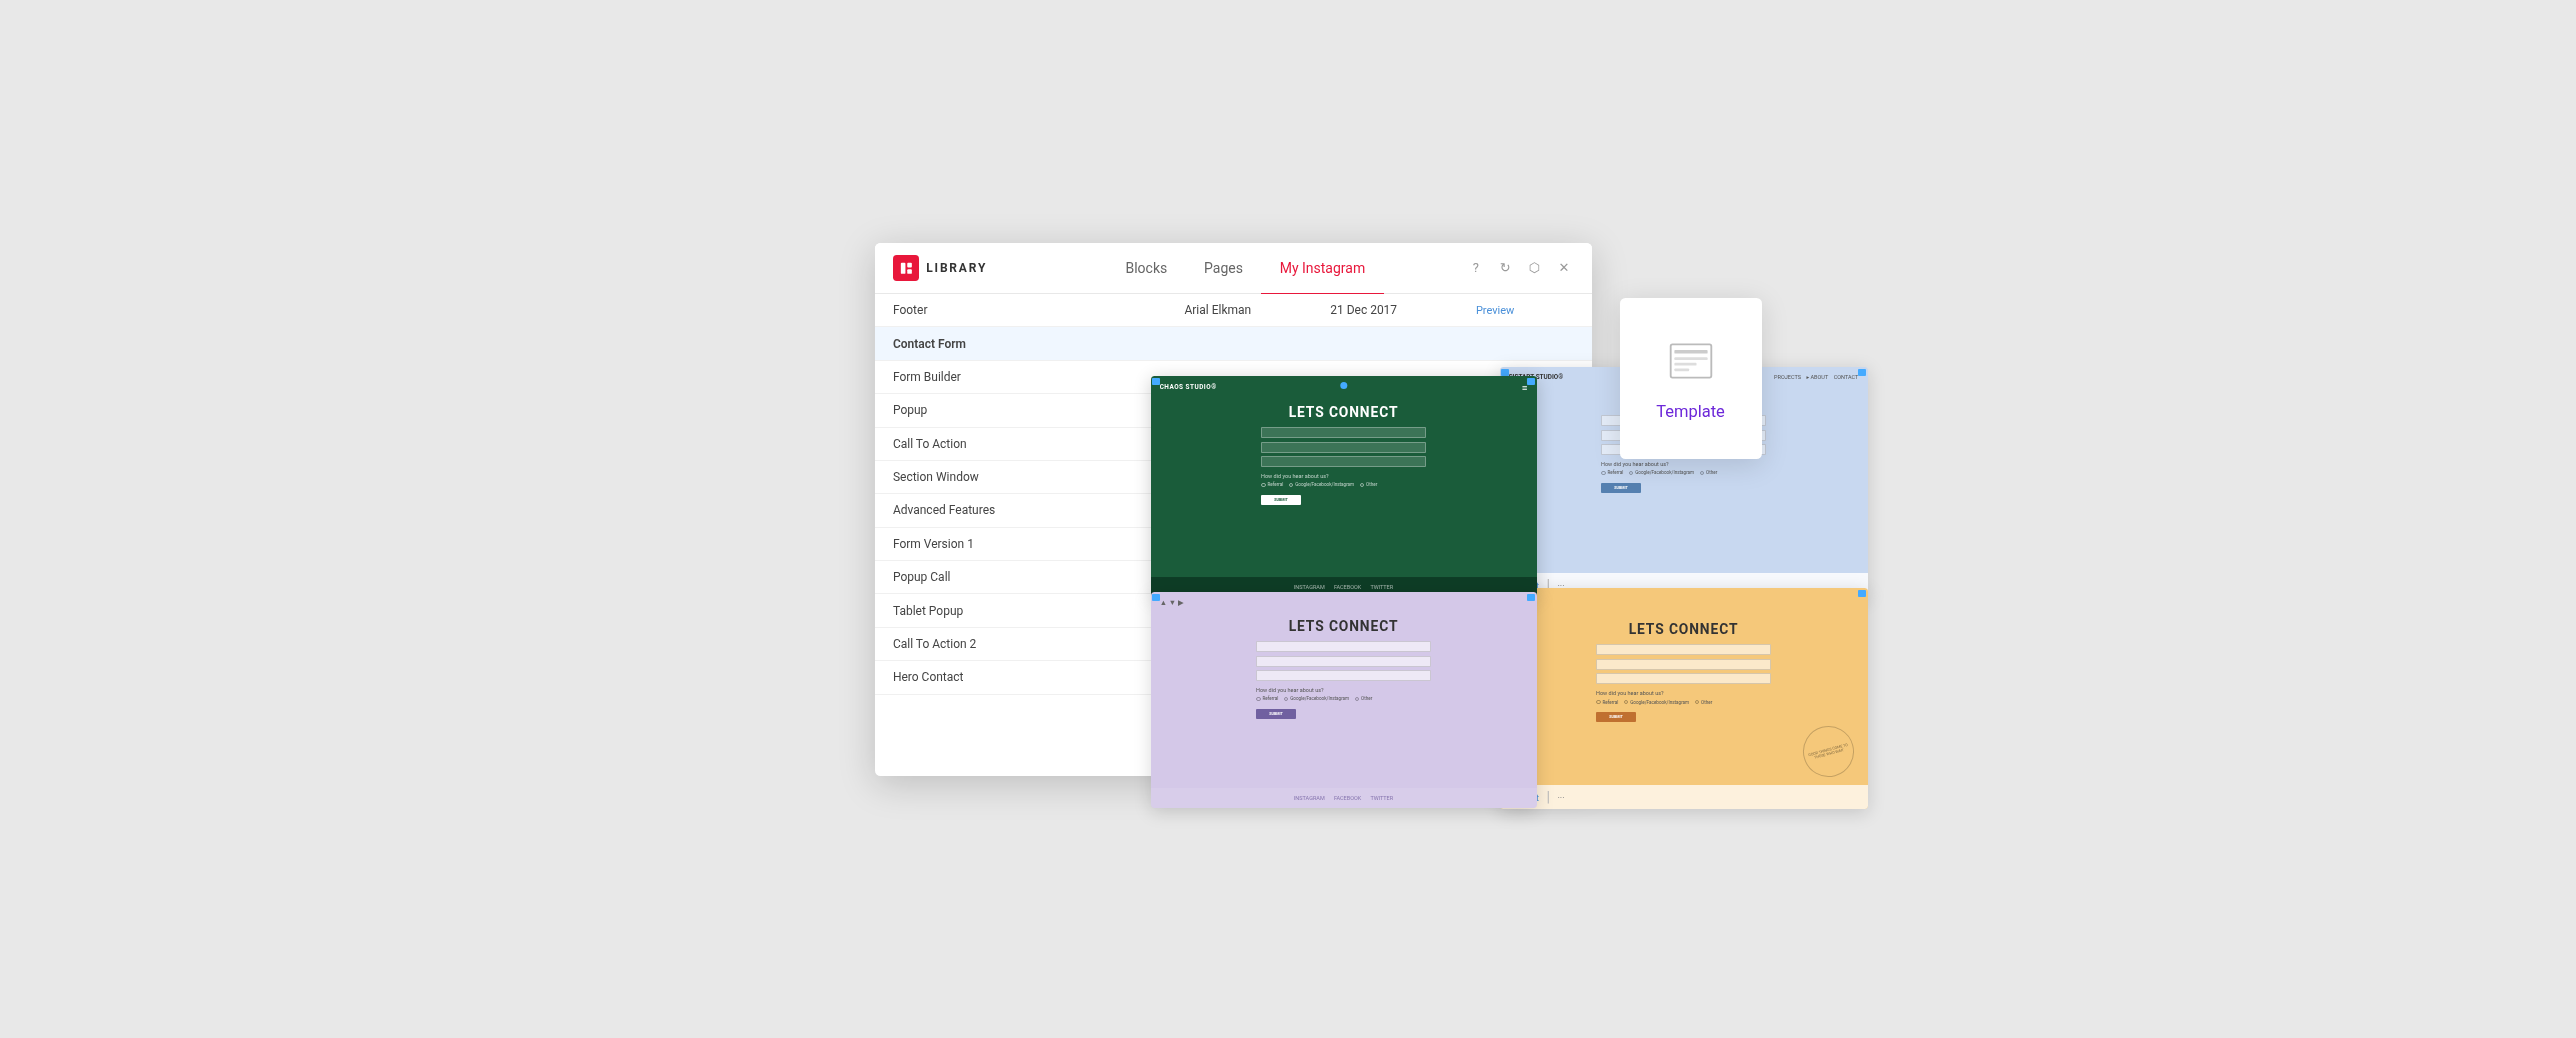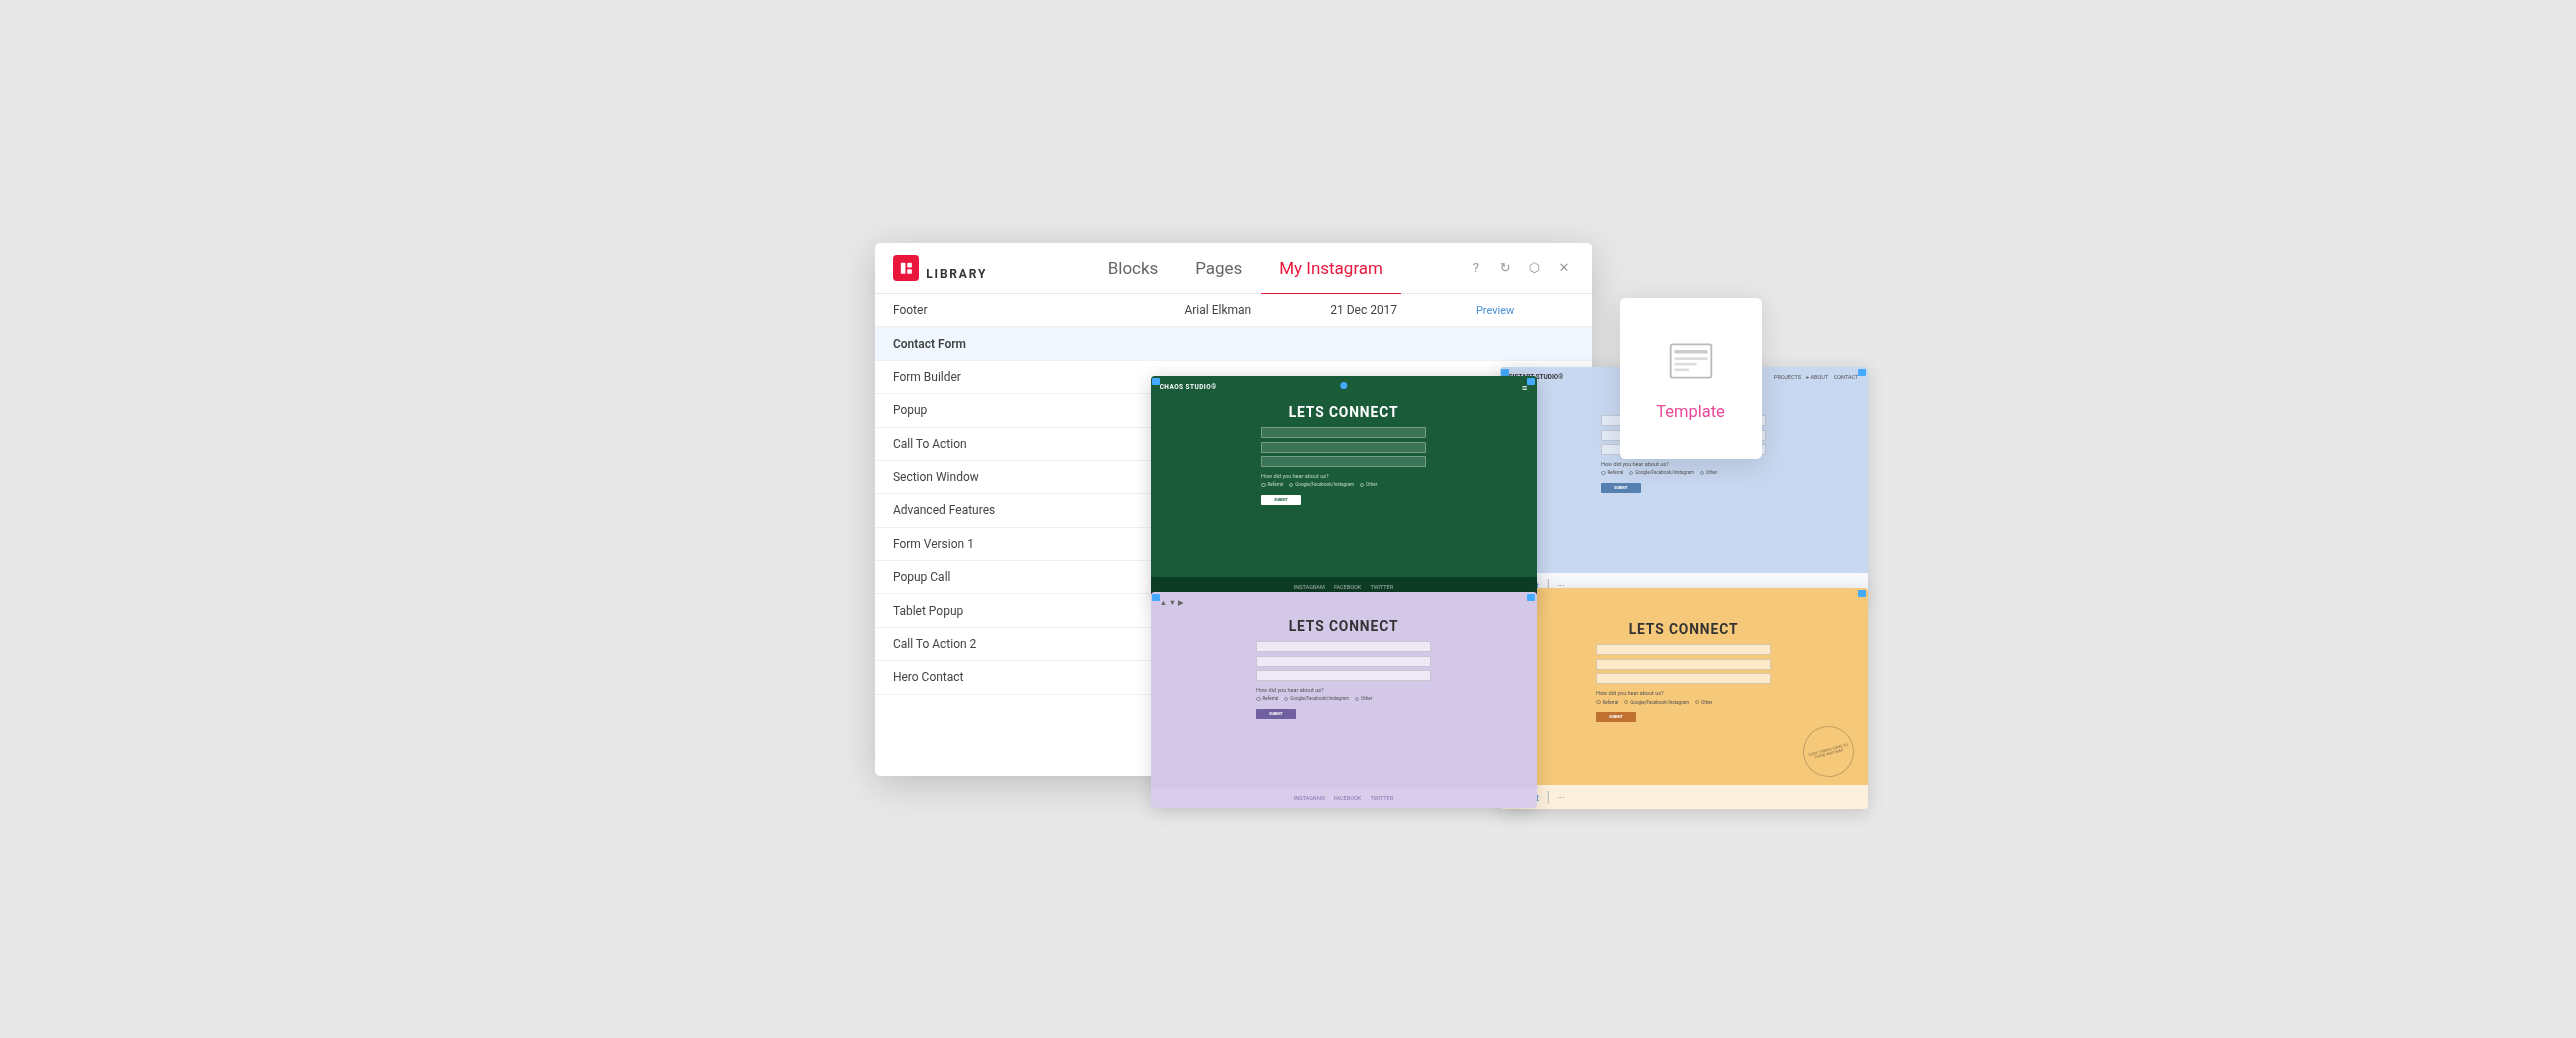--- a/index.html
+++ b/index.html
@@ -37,21 +37,21 @@
       display: flex;
       align-items: center;
       padding: 0 18.4px;
       height: 51px;
       border-bottom: 0.9px solid #e8e8e8;
       background: #fff;
     }
 
     .logo-area {
       display: flex;
-      align-items: flex-end;
+      align-items: center;
       gap: 7.4px;
       margin-right: 37px;
     }
 
     .logo-icon {
       width: 26px;
       height: 26px;
       background: #e8173b;
       border-radius: 3.7px;
       display: flex;
@@ -74,21 +74,21 @@
       gap: 0;
       flex: 1;
       justify-content: center;
     }
 
     .nav-tab {
       padding: 0 18.4px;
       height: 51px;
       display: flex;
       align-items: center;
-      font-size: 17px;
+      font-size: 14px;
       color: #666;
       cursor: pointer;
       position: relative;
       border-bottom: 1.8px solid transparent;
     }
 
     .nav-tab.active {
       color: #e8173b;
       border-bottom: 1.8px solid #e8173b;
     }
@@ -576,17 +576,17 @@
   <div class="template-placeholder-card" style="position:absolute; top:55px; left:745px; width:142px; height:161px; background:#fff; border-radius:5.5px; box-shadow:0 5.5px 27.6px rgba(0,0,0,0.13); z-index:6; display:flex; flex-direction:column; align-items:center; justify-content:center; gap:13px;">
     <div>
       <svg width="48" height="48" viewBox="0 0 52 52" fill="none">
         <rect x="4" y="8" width="44" height="36" rx="2" stroke="#bbb" stroke-width="2" fill="none"></rect>
         <rect x="8" y="14" width="36" height="4" rx="1" fill="#ccc"></rect>
         <rect x="8" y="22" width="36" height="3" rx="1" fill="#ddd"></rect>
         <rect x="8" y="28" width="24" height="3" rx="1" fill="#ddd"></rect>
         <rect x="8" y="34" width="16" height="3" rx="1" fill="#ddd"></rect>
       </svg>
     </div>
-    <span style="font-size:16.5px; color:#ec4899; font-weight:400;">Template</span>
+    <span style="font-size:16.5px; color:#6d28d9; font-weight:400;">Template</span>
   </div>
 
 </div>
 
 
 </body></html>

